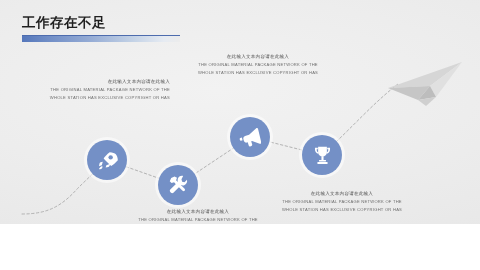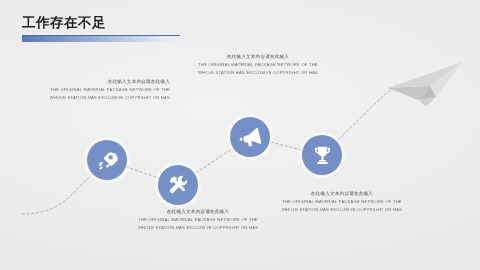--- a/index.html
+++ b/index.html
@@ -3,21 +3,21 @@
 <meta charset="utf-8">
 <style>
   html, body {
     margin: 0;
     padding: 0;
     background: #ffffff;
   }
   #slide {
     position: relative;
     width: 480px;
-    height: 270px;
+    height: 224px;
     overflow: hidden;
     background: #86efac;
     font-family: "Liberation Sans", "DejaVu Sans", sans-serif;
     text-decoration: underline;
   }
   
   #slide::before {
     content: "";
     position: absolute;
     inset: 0;

